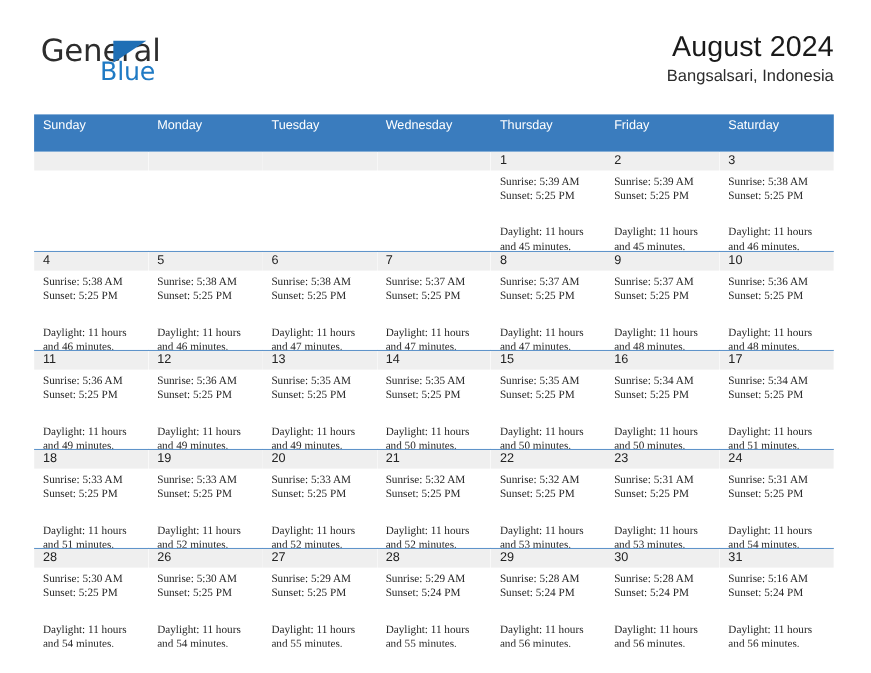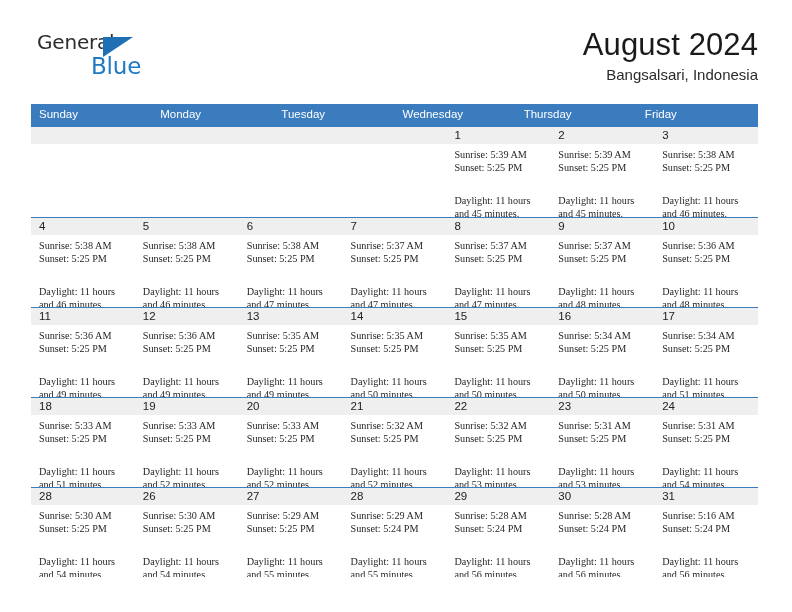--- a/index.html
+++ b/index.html
@@ -35,21 +35,21 @@
     position: absolute;
     left: 0;
     top: 4px;
     width: 230px;
     height: 62px;
   }
   .brand-general {
     position: absolute;
     left: 6px;
     top: 0px;
-    font-size: 20px;
+    font-size: 28px;
     letter-spacing: -0.2px;
     color: #2d2d2d;
     font-family: "DejaVu Sans", sans-serif;
     font-weight: 400;
     line-height: 1;
   }
   .brand-blue {
     position: absolute;
     left: 60px;
     top: 23px;
@@ -70,21 +70,21 @@
     border-bottom: 20px solid transparent;
   }
 
   .title-block {
     position: absolute;
     right: 0;
     top: 0;
     text-align: right;
   }
   .cal-title {
-    font-size: 31px;
+    font-size: 26px;
     font-weight: 400;
     color: #1a1a1a;
     line-height: 1.08;
     letter-spacing: 0.1px;
     font-family: "Liberation Sans", sans-serif;
     margin-left: 36px;
   }
   .cal-subtitle {
     margin-top: 6px;
     font-size: 15px;
@@ -97,21 +97,21 @@
   .calendar {
     position: absolute;
     left: 31px;
     top: 104px;
     width: 727px;
   }
 
   .weekdays {
     display: flex;
     background: #3a7cbe;
-    height: 23px;
+    height: 34px;
   }
   .weekday {
     flex: 1 1 0;
     color: #ffffff;
     font-size: 11.5px;
     line-height: 21px;
     padding-left: 8px;
     box-sizing: border-box;
     white-space: nowrap;
     overflow: hidden;
@@ -185,20 +185,21 @@
   </div>
 
   <div class="calendar">
     <div class="weekdays">
         <div class="weekday">Sunday</div>
         <div class="weekday">Monday</div>
         <div class="weekday">Tuesday</div>
         <div class="weekday">Wednesday</div>
         <div class="weekday">Thursday</div>
         <div class="weekday">Friday</div>
+        <div class="weekday">Saturday</div>
       </div>
     <div class="weeks">
         <div class="week first">
           <div class="day empty">
             <div class="day-num"></div>
           </div>
           <div class="day empty">
             <div class="day-num"></div>
           </div>
           <div class="day empty">

